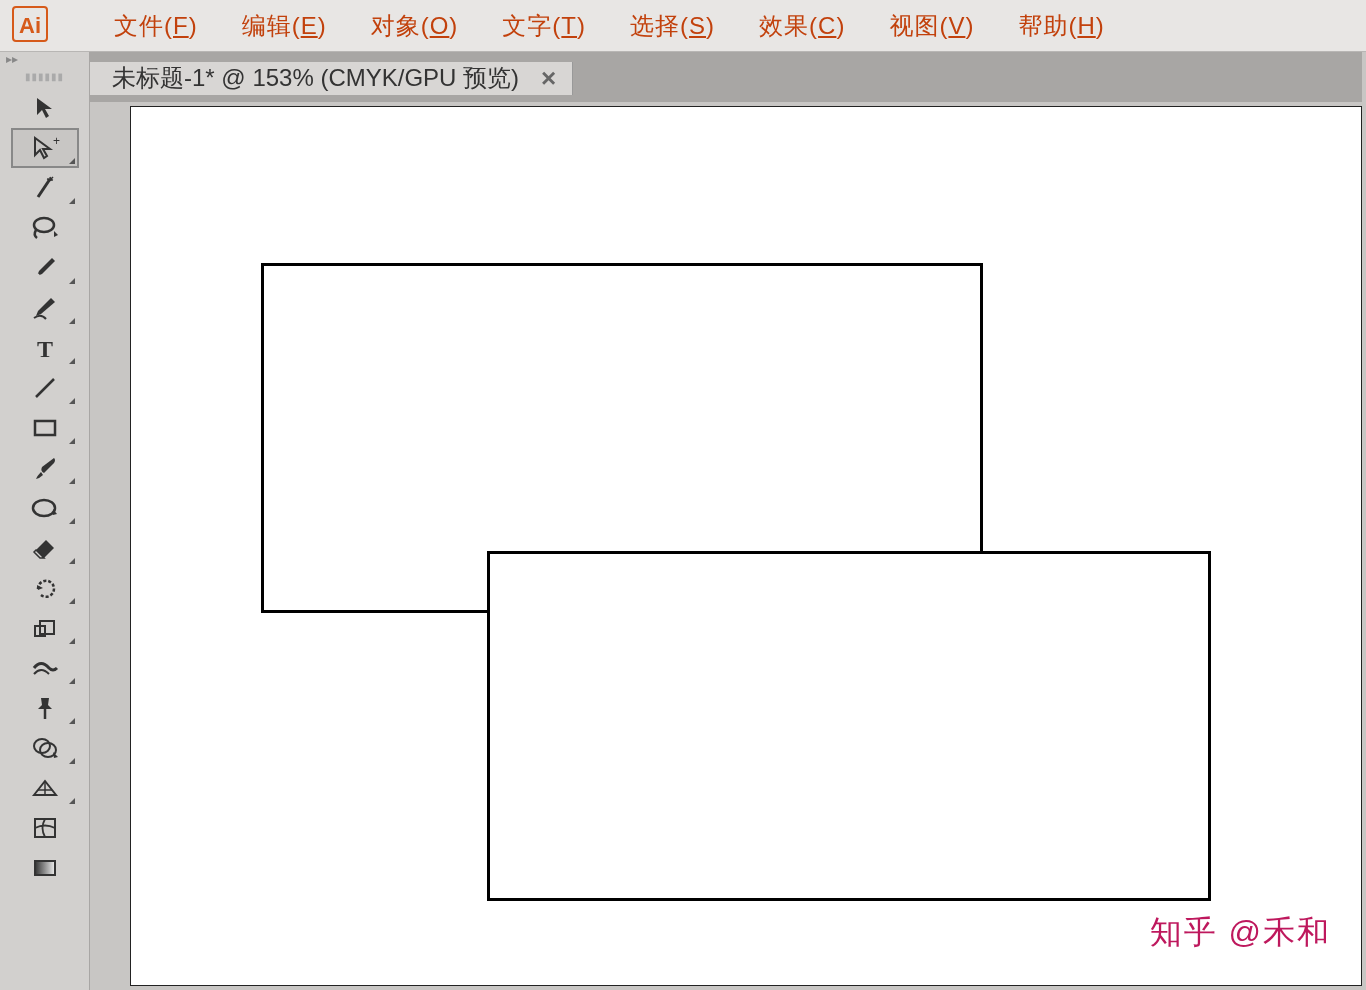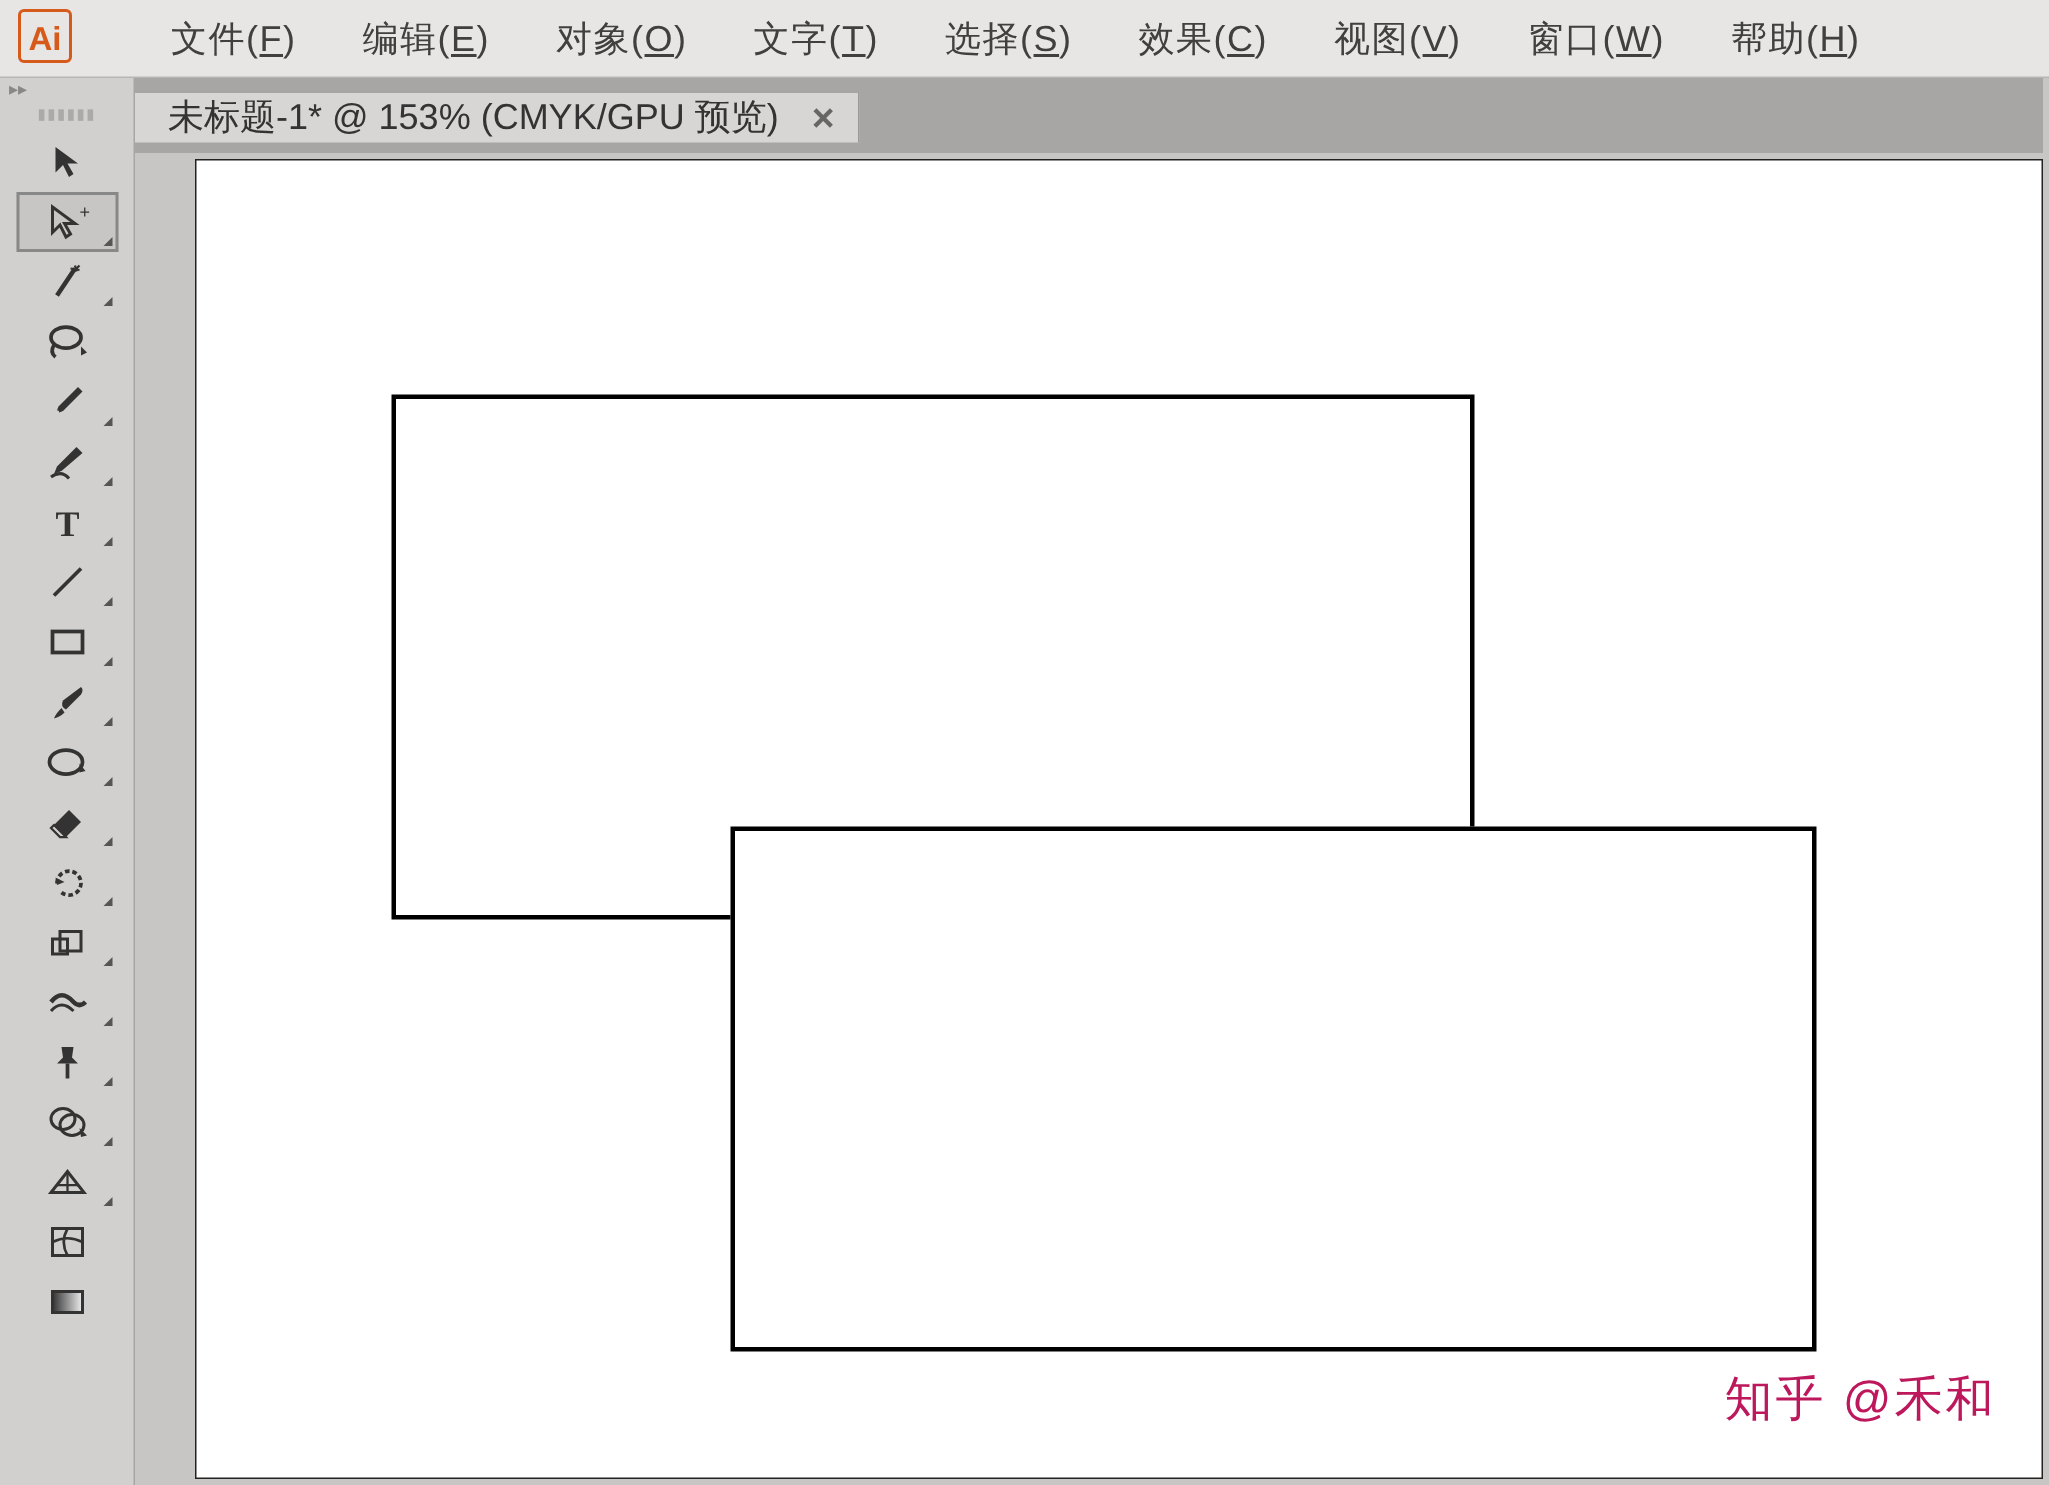--- a/index.html
+++ b/index.html
@@ -25,21 +25,21 @@
       width: 44px;
       height: 44px;
       display: flex;
       align-items: flex-start;
       justify-content: center;
       margin-right: 40px;
     }
     .app-logo svg { display: block; }
     .menu-item {
       font-size: 24px;
-      color: #404040;
+      color: #c2410c;
       padding: 4px 22px;
       cursor: pointer;
       letter-spacing: 1px;
     }
     .menu-item u { text-decoration: underline; }
 
     
     .tabbar {
       position: absolute;
       top: 52px;
@@ -187,21 +187,20 @@
       <text x="20" y="29" text-anchor="middle" font-family="Arial" font-size="22" font-weight="bold" fill="#d65a1a">Ai</text>
     </svg>
   </div>
   <div class="menu-item"><span>文件(</span><u>F</u><span>)</span></div>
   <div class="menu-item"><span>编辑(</span><u>E</u><span>)</span></div>
   <div class="menu-item"><span>对象(</span><u>O</u><span>)</span></div>
   <div class="menu-item"><span>文字(</span><u>T</u><span>)</span></div>
   <div class="menu-item"><span>选择(</span><u>S</u><span>)</span></div>
   <div class="menu-item"><span>效果(</span><u>C</u><span>)</span></div>
   <div class="menu-item"><span>视图(</span><u>V</u><span>)</span></div>
-  <div class="menu-item"><span>窗口(</span><u>W</u><span>)</span></div>
   <div class="menu-item"><span>帮助(</span><u>H</u><span>)</span></div>
 </div>
 
 <div class="left-panel">
   <div class="panel-handle">▸▸</div>
   <div class="panel-grip">▮▮▮▮▮▮</div>
   <div class="toolbox">
 
     <div class="tool">
       <svg width="26" height="26" viewBox="0 0 26 26">

